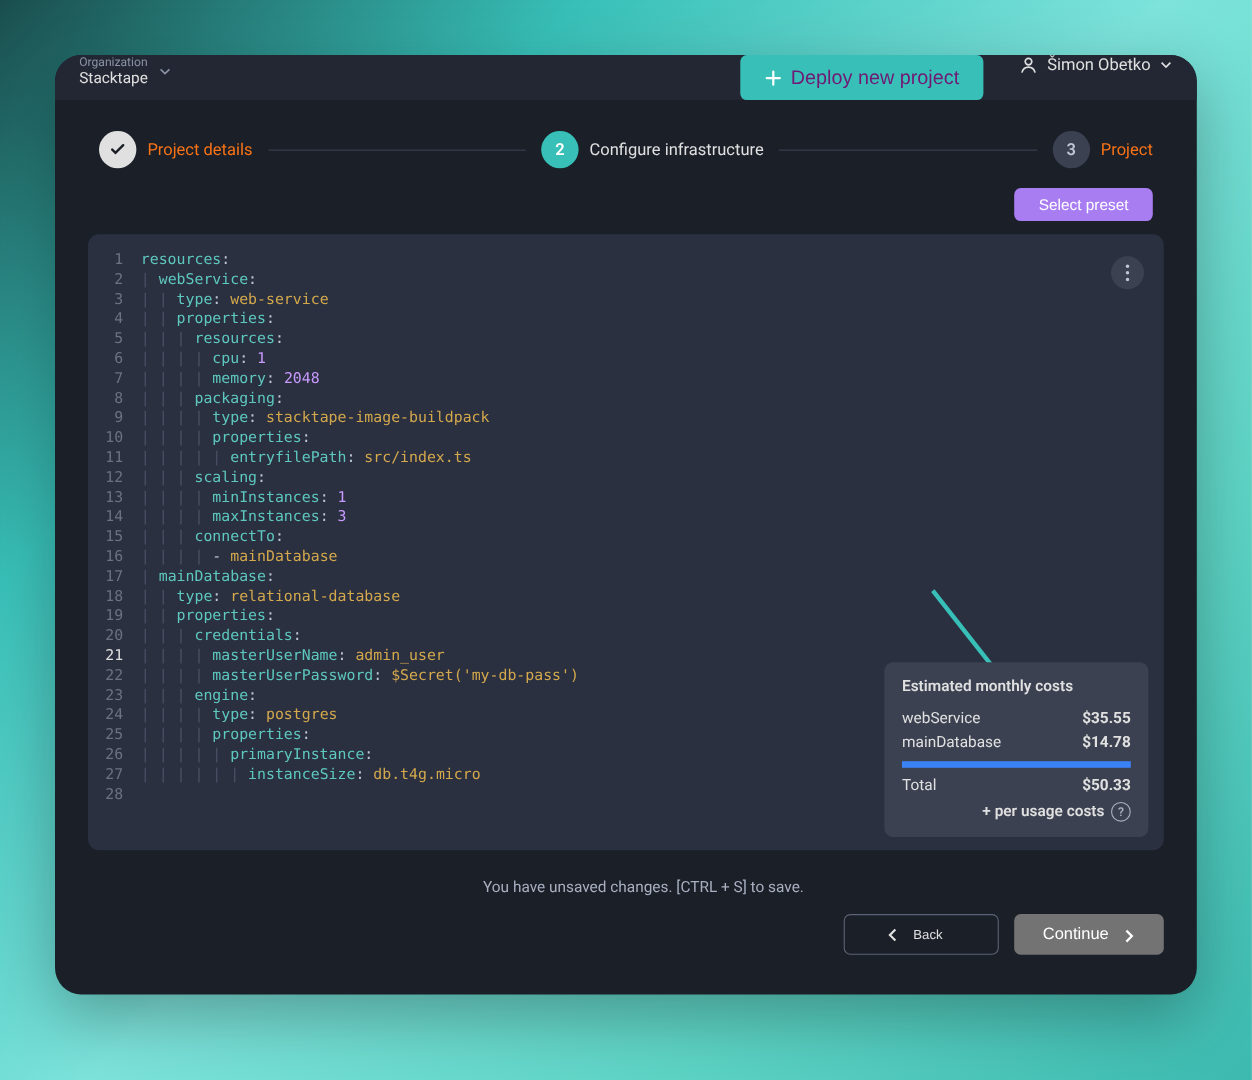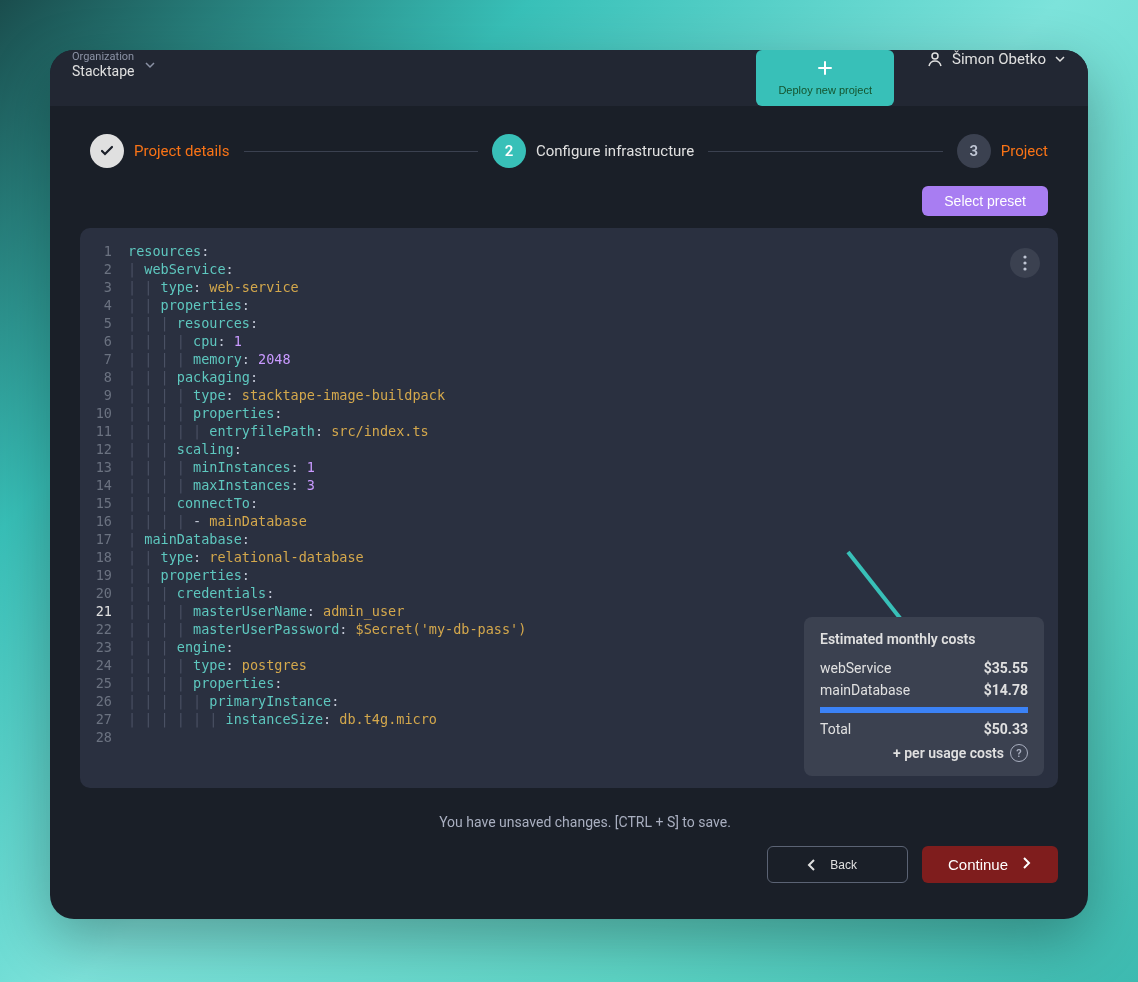--- a/index.html
+++ b/index.html
@@ -25,30 +25,29 @@
   gap: 32px;
 }
 .org-selector { display: flex; align-items: center; gap: 10px; cursor: pointer; }
 .org-text { display: flex; flex-direction: column; }
 .org-label { font-size: 11px; color: #8b92a5; }
 .org-name { font-size: 14px; color: #e0e0e0; }
 .chev { color: #8b92a5; }
 .spacer { flex: 1; }
 .deploy-btn {
   background: #38c0b8;
-  color: #14532d;
+  color: #701a75;
   border: none;
   padding: 10px 22px;
   border-radius: 6px;
-  font-size: 11px;
+  font-size: 18px;
   display: flex;
   align-items: center;
   gap: 8px;
   cursor: pointer;
-  flex-direction: column;
 }
 .user-sel { display: flex; align-items: center; gap: 8px; cursor: pointer; color: #e0e0e0; font-size: 15px; }
 .wizard {
   display: flex;
   align-items: center;
   gap: 14px;
   padding: 28px 40px 10px;
 }
 .step { display: flex; align-items: center; gap: 10px; }
 .step-circle {
@@ -134,27 +133,27 @@
   background: transparent;
   border: 1px solid #5b6374;
   color: #e0e0e0;
   padding: 10px 50px 10px 38px;
   border-radius: 6px;
   font-size: 12px;
   display: flex; align-items: center; gap: 14px;
   cursor: pointer;
 }
 .btn-continue {
-  background: #7f1d1d;
+  background: #737373;
   border: none;
   color: #fff;
   padding: 10px 26px;
   border-radius: 6px;
   font-size: 15px;
-  display: flex; align-items: flex-start; gap: 14px;
+  display: flex; align-items: flex-end; gap: 14px;
   cursor: pointer;
 }
 svg { display: block; }
 </style>
 </head>
 <body>
 
 <div class="app-window">
 
   <div class="header">

